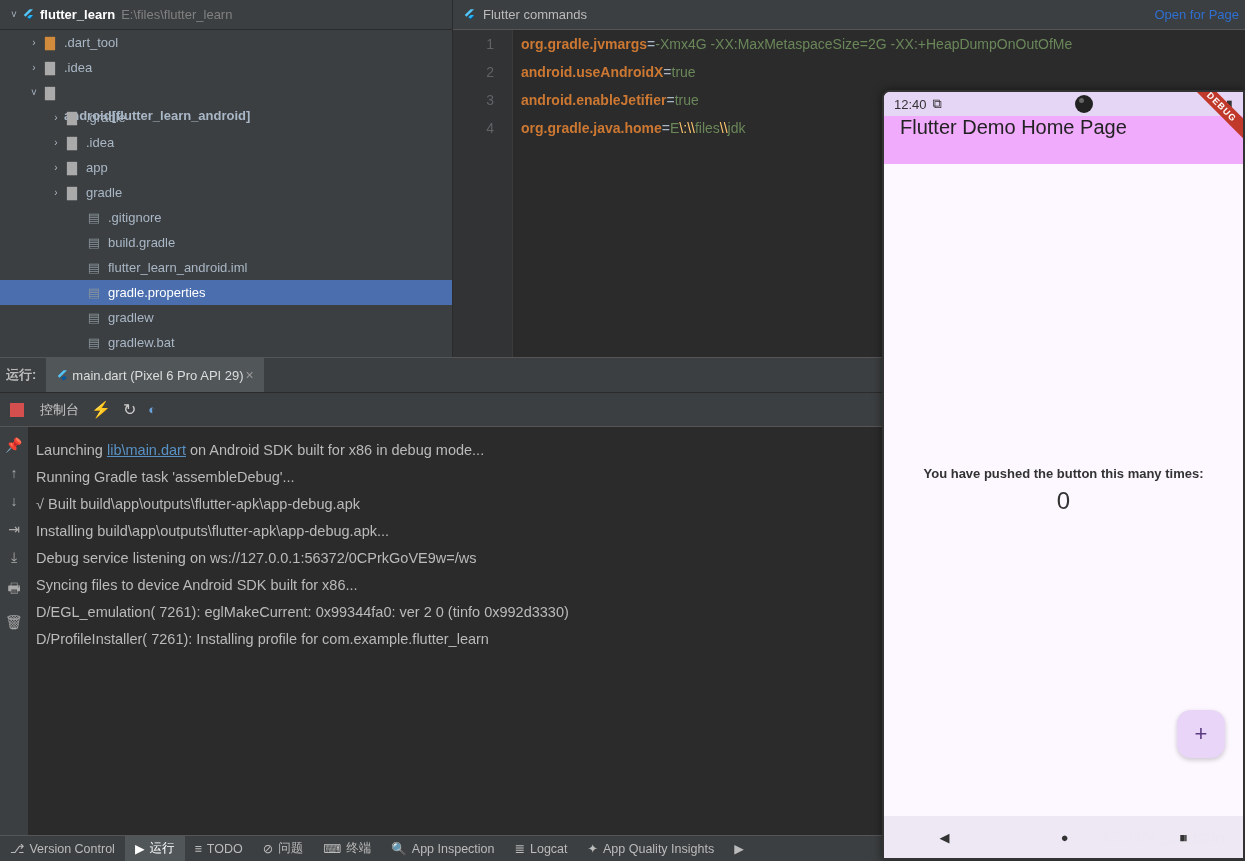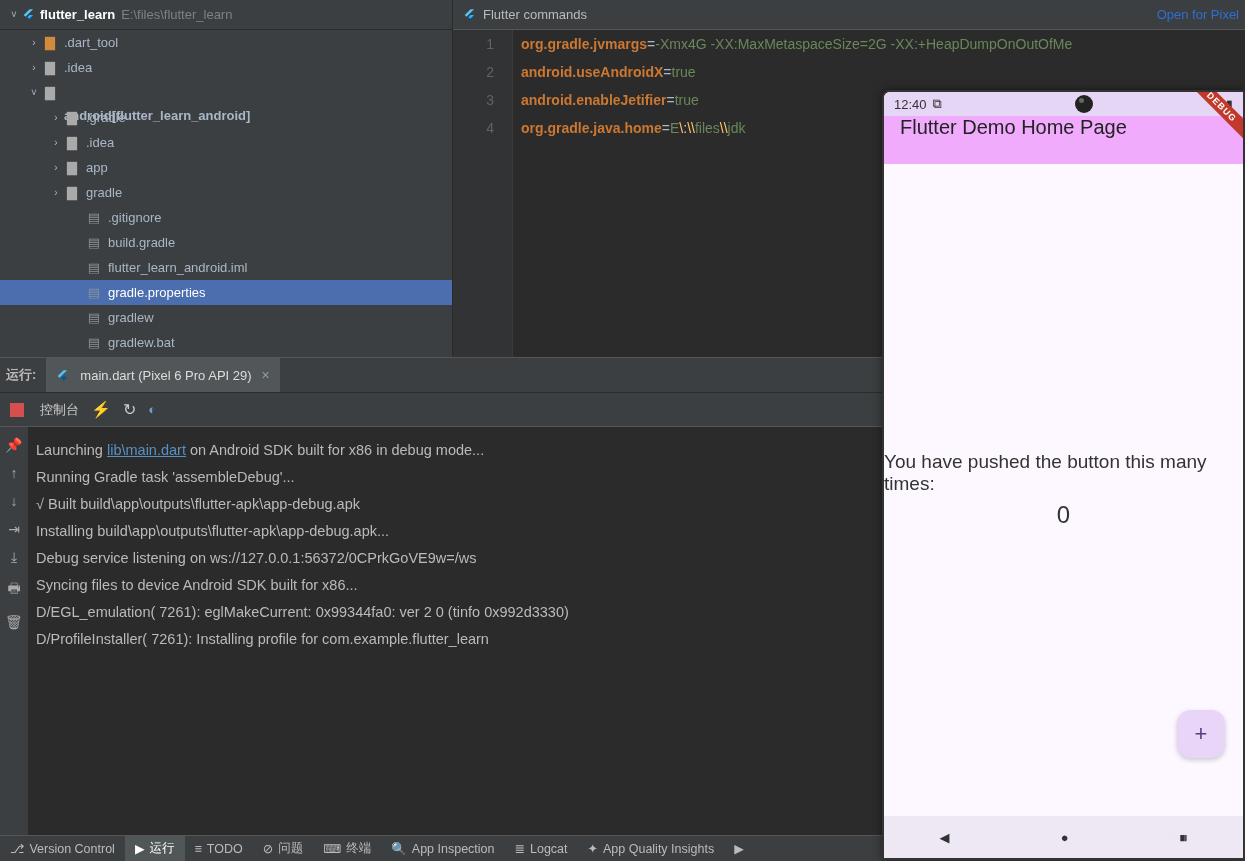--- a/index.html
+++ b/index.html
@@ -25,41 +25,41 @@
 .ed-top-right { margin-left:auto; margin-right:6px; color:#2e6fd1; }
 .code { display:flex; flex:1; font-family:Consolas,monospace; font-size:14px; line-height:28px; }
 .gutter { width:60px; text-align:right; padding-right:18px; color:#606366; background:#313335; border-right:1px solid #3b3b3b; }
 .codetext { padding-left:8px; white-space:pre; overflow:hidden; }
 .k-orange { color:#cc7832;font-weight:bold; }
 .k-teal { color:#6a8759; }
 .k-eq { color:#a9b7c6; }
 .k-id { color:#ffc66d; }
 .run-tabs { height:36px; background:#3c3f41; display:flex; align-items:center; border-top:1px solid #555; border-bottom:1px solid #2b2b2b; }
 .run-lbl { color:#bbb; font-weight:bold; margin-left:6px; margin-right:10px; }
-.run-tab { display:flex; align-items:center; gap:10px; padding:0 10px; height:100%; background:#515658; color:#ddd;text-align:right; }
+.run-tab { display:flex; align-items:center; gap:2px; padding:0 10px; height:100%; background:#515658; color:#ddd;text-align:right; }
 .run-close { color:#999; font-size:14px; }
 .run-bar { height:34px; background:#3c3f41; display:flex; align-items:center; border-bottom:1px solid #555; }
 .run-red { width:14px; height:14px; background:#d54f4f; margin:0 10px; }
 .run-bar .btn { margin:0 6px; color:#ccc; }
 .bolt { color:#ffd74c; font-size:16px; }
 .reload { color:#4db05b; font-size:16px; }
 .run-body { display:flex; height:calc(861px - 357px - 32px - 34px - 26px); background:#2b2b2b; }
 .left-tool { width:28px; background:#3c3f41; display:flex; flex-direction:column; align-items:center; gap:12px; padding-top:10px; color:#aaa; font-size:14px; }
 .console { flex:1; padding:10px 8px; font-family:Consolas,monospace; font-size:14.5px; line-height:27px; white-space:pre; color:#bababa; overflow:hidden; }
 .console a { color:#5891c4; text-decoration:underline; }
 .bottom-bar { position:absolute; bottom:0; left:0; right:0; height:26px; background:#3c3f41; border-top:1px solid #555; display:flex; align-items:center; font-size:12.5px; color:#bbb; }
 .bottom-bar .bitem { display:flex; align-items:center; gap:5px; padding:0 10px; height:100%; }
 .bottom-bar .bitem.active { background:#515658; color:#fff; }
 .emu { position:absolute; top:90px; right:0; width:363px; height:770px; background:#fff; border:2px solid #333; border-radius:8px 0 0 0; box-shadow:0 0 10px rgba(0,0,0,.5); display:flex; flex-direction:column; overflow:hidden; }
 .emu-status { height:24px; background:#e6d6f5; display:flex; align-items:center; padding:0 10px; font-size:13px; color:#333;text-align:right; }
 .emu-status .camera { width:18px; height:18px; background:#222; border-radius:50%; margin:0 auto; position:relative; }
 .emu-status .camera::after { content:""; width:5px; height:5px; background:#666; border-radius:50%; position:absolute; top:3px; left:4px; }
 .emu-appbar { height:48px; background:#f0abfc; display:flex; align-items:flex-start; padding:0 16px; color:#222; font-size:20px; }
 .emu-body { flex:1; background:#fdf8ff; display:flex; flex-direction:column; align-items:center; justify-content:center; color:#333; position:relative; }
-.emu-body .label { font-size:19px; }
+.emu-body .label { font-size:13px;font-weight:bold; }
 .emu-body .count { font-size:24px; margin-top:6px; }
 .emu-fab { position:absolute; right:18px; bottom:58px; width:48px; height:48px; background:#e8d5f7; border-radius:14px; display:flex; align-items:center; justify-content:center; font-size:22px; color:#5b3b82; box-shadow:0 2px 5px rgba(0,0,0,.2); }
 .emu-nav { height:42px; background:#eee8f4; display:flex; align-items:center; justify-content:space-around; color:#333; }
 .debug-banner { position:absolute; top:8px; right:-28px; background:#c0392b; color:#fff; font-size:9px; font-weight:bold; padding:2px 30px; transform:rotate(45deg); letter-spacing:1px;}
 .watermark { position:absolute; right:6px; bottom:12px; color:rgba(230,230,230,.25); font-size:18px; pointer-events:none; }
 </style>
 </head>
 <body>
 
 <div class="top">
@@ -150,21 +150,21 @@
   <div class="editor-pane">
     <div class="ed-tabs">
       <span class="flutter-icon">
         <svg viewBox="0 0 24 24">
             <path fill="#54c5f8" d="M13 2L3 12l3 3L19 2z"></path>
             <path fill="#01579b" d="M13 12l-4 4 4 4 6-6-6-2z"></path>
             <path fill="#29b6f6" d="M9 16l4-4h6l-6 6z"></path>
           </svg>
       </span>
       <span class="lbl">Flutter commands</span>
-      <span class="ed-top-right">Open for Pixel</span>
+      <span class="ed-top-right">Open for Page</span>
     </div>
     <div class="code">
       <div class="gutter" id="gutter">
           <div>1</div>
           <div>2</div>
           <div>3</div>
           <div>4</div>
         </div>
       <div class="codetext" id="codetext"><div><span class="k-orange">org.gradle.jvmargs</span><span class="k-eq">=</span><span class="k-teal">-Xmx4G -XX:MaxMetaspaceSize=2G -XX:+HeapDumpOnOutOfMe</span></div><div><span class="k-orange">android.useAndroidX</span><span class="k-eq">=</span><span class="k-teal">true</span></div><div><span class="k-orange">android.enableJetifier</span><span class="k-eq">=</span><span class="k-teal">true</span></div><div><span class="k-orange">org.gradle.java.home</span><span class="k-eq">=</span><span class="k-teal">E</span><span class="k-id">\:\\</span><span class="k-teal">files</span><span class="k-id">\\</span><span class="k-teal">jdk</span></div></div>
     </div>

